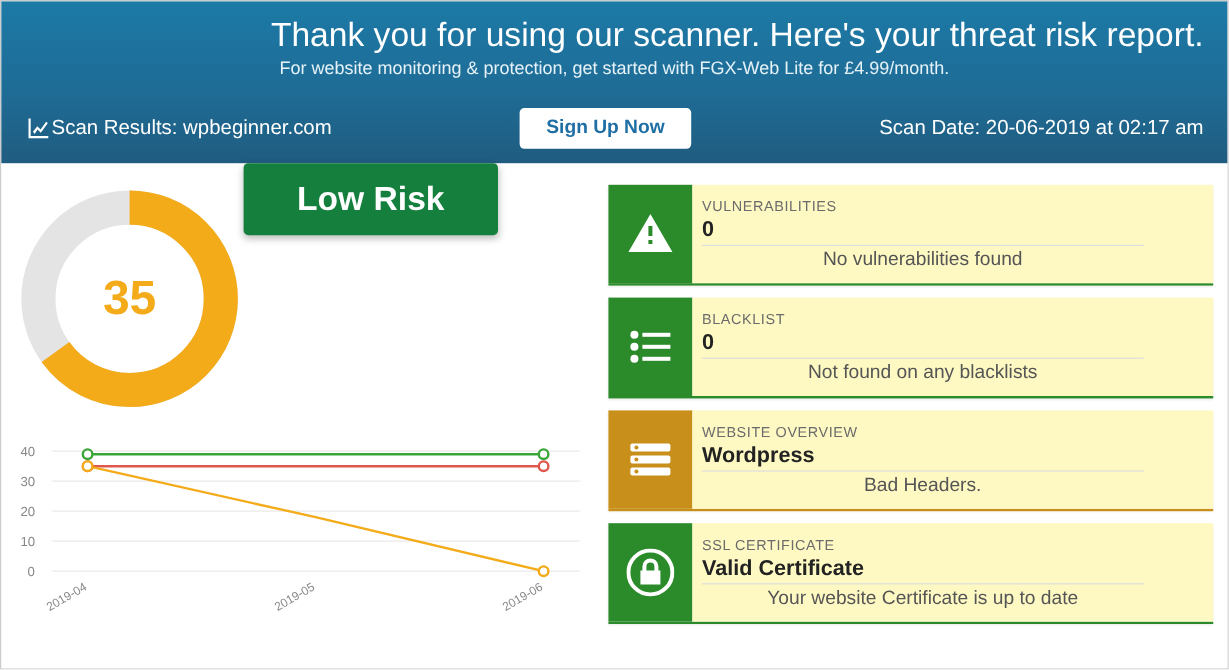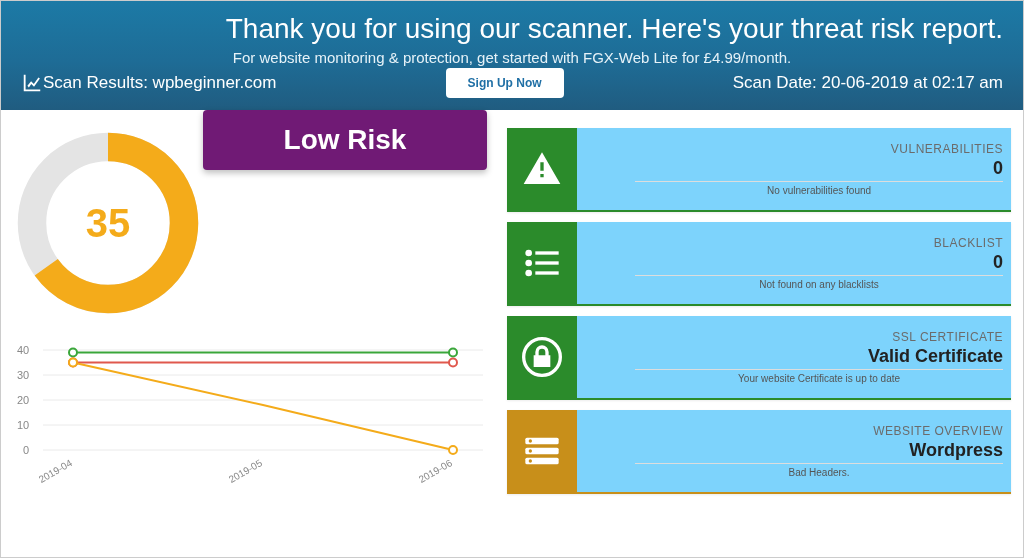--- a/index.html
+++ b/index.html
@@ -2,66 +2,66 @@
 <html><head>
 <meta charset="utf-8">
 <style>
   html, body { margin:0; padding:0; font-family: Arial, Helvetica, sans-serif; background:#fff; }
   .page { width:1024px; height:558px; margin:0 auto; border:1px solid #ccc; box-sizing:border-box; overflow:hidden; }
   .header {
     background: linear-gradient(#1c7aa6 0%, #1e6c96 55%, #205c80 100%);
     color:#fff; padding:8px 20px 12px;
   }
   .header h1 { margin:4px 0 4px; font-size:28px; font-weight:400; text-align:right; }
-  .header .sub { margin:0 0 2px; font-size:15px; text-align:center; color:#e6f2f8; }
+  .header .sub { margin:0 0 24px; font-size:15px; text-align:center; color:#e6f2f8; }
   .header-row { display:flex; align-items:center; justify-content:space-between; font-size:17px; }
   .header-row .left { display:flex; align-items:center; }
   .header-row .signup {
-    background:#fff; color:#1f6fa5; font-weight:600; font-size:12px;
+    background:#fff; color:#1f6fa5; font-weight:600; font-size:16px;
     padding:8px 22px; border-radius:4px; cursor:pointer; display:inline-block;
   }
   .chart-icon { width:22px; height:22px; fill:#fff; }
 
   .body { display:flex; padding:18px 12px 10px; gap:14px; }
   .left-col  { width:480px; }
   .right-col { flex:1; display:flex; flex-direction:column; gap:10px; }
 
   
   .gauge-wrap { display:flex; align-items:flex-start; }
   .gauge { position:relative; width:190px; height:190px; }
   .gauge svg { width:190px; height:190px; transform:rotate(-90deg); }
   .gauge .track { stroke:#e4e4e4; }
   .gauge .arc   { stroke:#f4ab1a; }
   .score-num { position:absolute; inset:0; display:flex; align-items:center; justify-content:center;
                color:#f4ab1a; font-size:40px; font-weight:700; }
   .risk-badge {
-    margin-top:-18px; width:284px; padding:14px 0; text-align:center;
-    background:#701a75; color:#fff; font-size:28px; font-weight:700; border-radius:4px;
+    margin-top:-18px; width:212px; padding:14px 0; text-align:center;
+    background:#15803d; color:#fff; font-size:28px; font-weight:700; border-radius:4px;
     box-shadow:0 3px 6px rgba(0,0,0,0.25);
   }
 
   
   .linechart { margin-top:12px; }
   .linechart svg { width:480px; height:160px; }
   .lc-grid line { stroke:#eaeaea; stroke-width:1; }
   .lc-axis text { font-size:11px; fill:#888; }
   .lc-axis-rot text { font-size:10px; fill:#888; }
   .series-green  { stroke:#3aa63a; stroke-width:2; fill:none; }
   .series-red    { stroke:#e0584d; stroke-width:2; fill:none; }
   .series-orange { stroke:#f4ab1a; stroke-width:2; fill:none; }
   .marker { fill:#fff; stroke-width:2; }
 
   
   .card { display:flex; height:82px; box-shadow:0 1px 2px rgba(0,0,0,0.08); border-bottom:2px solid; }
   .card .icon { width:70px; display:flex; align-items:center; justify-content:center; }
   .card .icon svg { width:40px; height:40px; fill:#fff; }
-  .card .body  { flex:1; background:#7dd3fc; display:flex; flex-direction:column; align-items:flex-end; justify-content:center; gap:2px; padding:4px 8px; }
+  .card .body  { flex:1; background:#fef9c3; display:flex; flex-direction:column; align-items:flex-start; justify-content:center; gap:2px; padding:4px 8px; }
   .card .title { font-size:12px; color:#6b6b6b; letter-spacing:0.5px; }
   .card .value { font-size:18px; font-weight:700; color:#222; }
-  .card .note  { font-size:10px; color:#555; border-top:1px solid #ddd; width:88%; text-align:center; padding-top:3px; }
+  .card .note  { font-size:16px; color:#555; border-top:1px solid #ddd; width:88%; text-align:center; padding-top:3px; }
   .card.green  { border-bottom-color:#2b8b2b; } .card.green .icon  { background:#2b8b2b; }
   .card.green2 { border-bottom-color:#2b8b2b; } .card.green2 .icon { background:#2b8b2b; }
   .card.amber  { border-bottom-color:#c88f1a; } .card.amber .icon  { background:#c88f1a; }
   .card.green3 { border-bottom-color:#2b8b2b; } .card.green3 .icon { background:#2b8b2b; }
 </style>
 </head>
 <body>
 
 <div class="page">
   <div class="header">
@@ -153,46 +153,46 @@
               <rect x="8" y="17" width="14" height="2"></rect>
             </svg>
         </div>
         <div class="body">
           <div class="title">BLACKLIST</div>
           <div class="value">0</div>
           <div class="note">Not found on any blacklists</div>
         </div>
       </div>
 
-      <div class="card green3">
-        <div class="icon">
-          <svg viewBox="0 0 24 24">
-              <circle cx="12" cy="12" r="11" fill="none" stroke="#fff" stroke-width="2"></circle>
-              <path d="M8 11V9a4 4 0 018 0v2h1v7H7v-7h1zm2 0h4V9a2 2 0 00-4 0v2z"></path>
-            </svg>
-        </div>
-        <div class="body">
-          <div class="title">SSL CERTIFICATE</div>
-          <div class="value">Valid Certificate</div>
-          <div class="note">Your website Certificate is up to date</div>
-        </div>
-      </div>
-
       <div class="card amber">
         <div class="icon">
           <svg viewBox="0 0 24 24">
               <rect x="2" y="4" width="20" height="4" rx="1"></rect>
               <rect x="2" y="10" width="20" height="4" rx="1"></rect>
               <rect x="2" y="16" width="20" height="4" rx="1"></rect>
               <circle cx="5" cy="6" r="1" fill="#c88f1a"></circle>
               <circle cx="5" cy="12" r="1" fill="#c88f1a"></circle>
               <circle cx="5" cy="18" r="1" fill="#c88f1a"></circle>
             </svg>
         </div>
         <div class="body">
           <div class="title">WEBSITE OVERVIEW</div>
           <div class="value">Wordpress</div>
           <div class="note">Bad Headers.</div>
         </div>
       </div>
+
+      <div class="card green3">
+        <div class="icon">
+          <svg viewBox="0 0 24 24">
+              <circle cx="12" cy="12" r="11" fill="none" stroke="#fff" stroke-width="2"></circle>
+              <path d="M8 11V9a4 4 0 018 0v2h1v7H7v-7h1zm2 0h4V9a2 2 0 00-4 0v2z"></path>
+            </svg>
+        </div>
+        <div class="body">
+          <div class="title">SSL CERTIFICATE</div>
+          <div class="value">Valid Certificate</div>
+          <div class="note">Your website Certificate is up to date</div>
+        </div>
+      </div>
     </div>
   </div>
 </div>
 
 </body></html>

